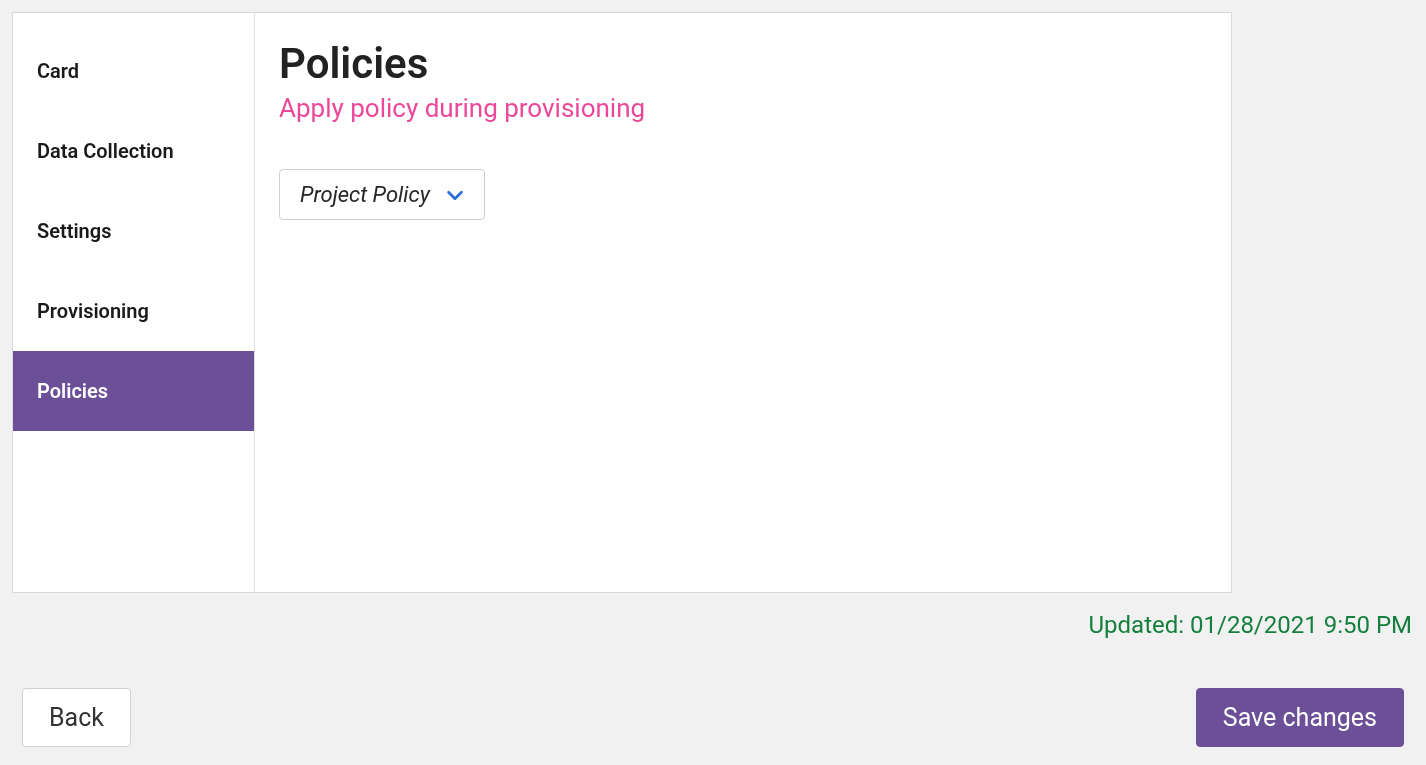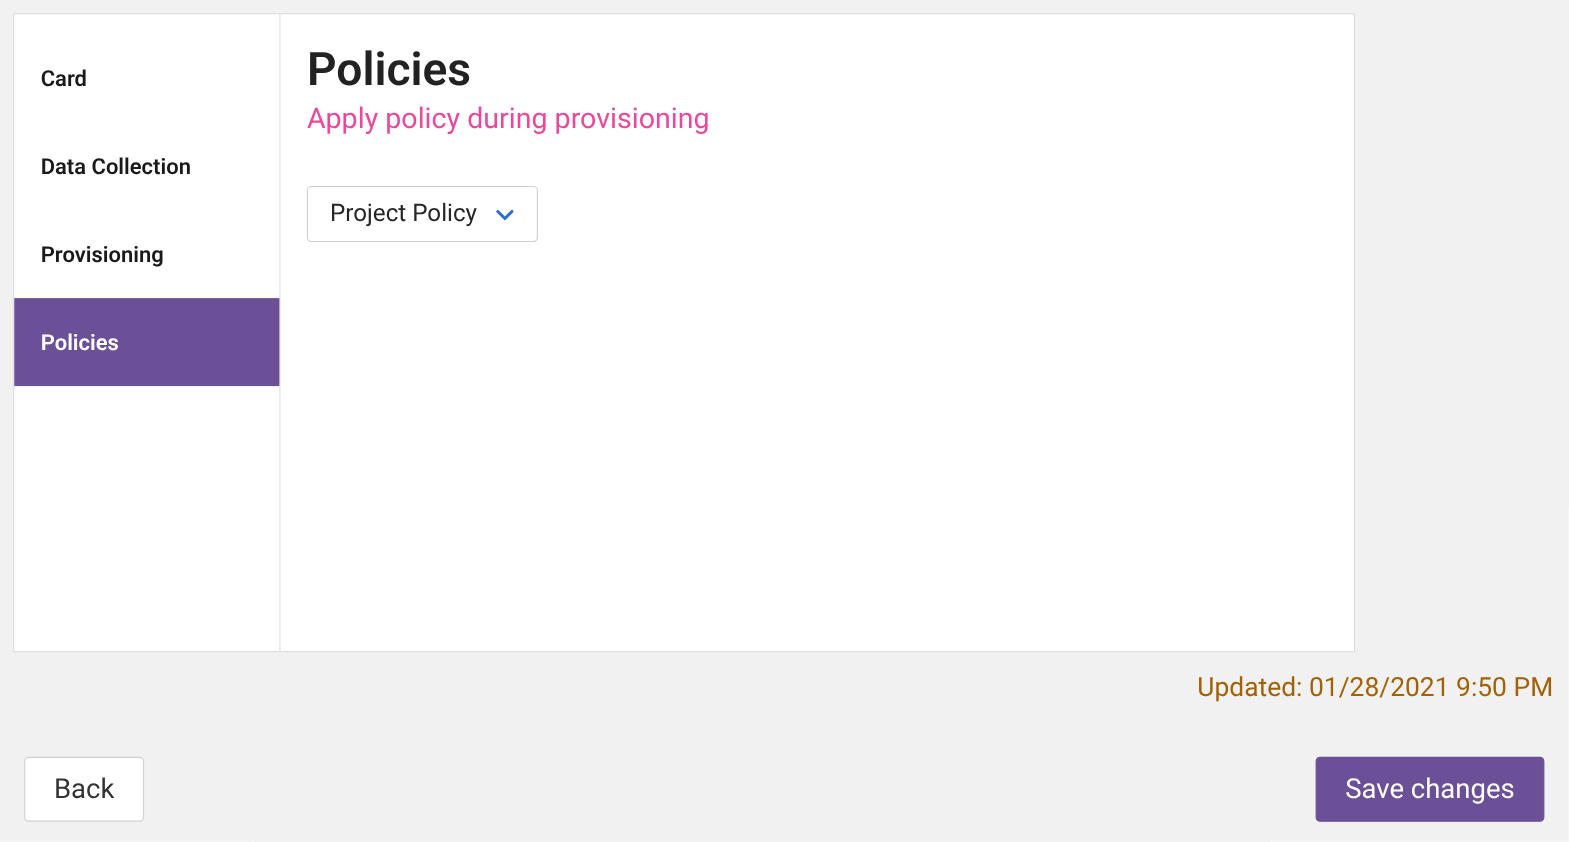--- a/index.html
+++ b/index.html
@@ -58,35 +58,36 @@
     .dropdown {
       margin-top: 46px;
       display: inline-flex;
       align-items: center;
       border: 1px solid #cfcfcf;
       border-radius: 4px;
       padding: 12px 18px 12px 20px;
       cursor: pointer;
       background: #fff;
       gap: 14px;
+      font-style: italic;
     }
     .dropdown-label {
       font-size: 22px;
       color: #262626;
     }
     .dropdown-icon svg {
       width: 22px;
       height: 22px;
       display: block;
     }
     .updated-row {
       text-align: right;
       margin-top: 18px;
       font-size: 24px;
-      color: #a16207;
+      color: #15803d;
       padding-right: 2px;
     }
     .footer {
       position: absolute;
       left: 22px;
       right: 22px;
       bottom: 18px;
       display: flex;
       justify-content: space-between;
       align-items: center;
@@ -116,20 +117,23 @@
 
 <div class="panel">
   <nav class="sidebar">
     <div class="sidebar-item">
       <span>Card</span>
     </div>
     <div class="sidebar-item">
       <span>Data Collection</span>
     </div>
     <div class="sidebar-item">
+      <span>Settings</span>
+    </div>
+    <div class="sidebar-item">
       <span>Provisioning</span>
     </div>
     <div class="sidebar-item active">
       <span>Policies</span>
     </div>
   </nav>
 
   <main class="main">
     <h1 class="page-title">Policies</h1>
     <div class="page-subtitle">Apply policy during provisioning</div>

